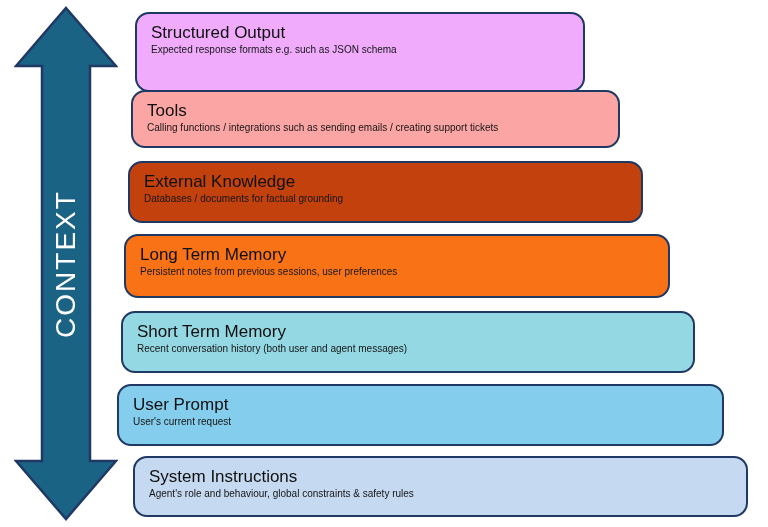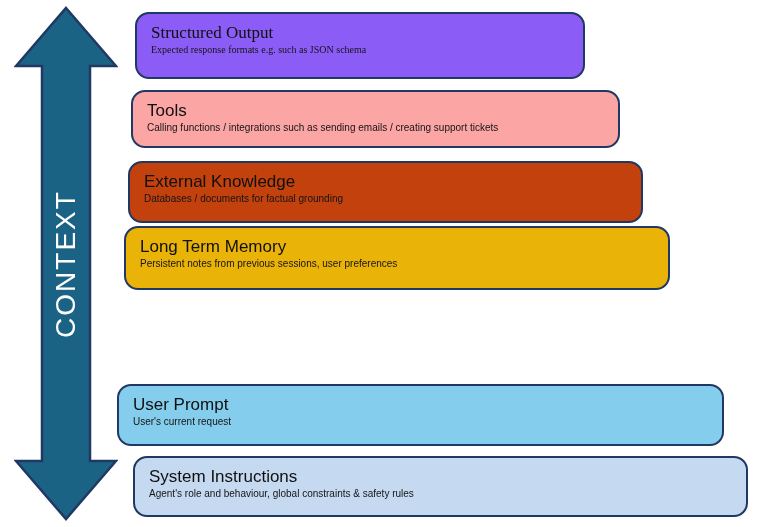--- a/index.html
+++ b/index.html
@@ -84,40 +84,44 @@
 
   <div class="arrow-wrap">
     <svg viewBox="0 0 104 515" xmlns="http://www.w3.org/2000/svg">
       <polygon points="52,2 102,60 76,60 76,455 102,455 52,513 2,455 28,455 28,60 2,60" fill="#1b6384" stroke="#1f3864" stroke-width="2.5" stroke-linejoin="miter"></polygon>
     </svg>
     <div class="arrow-label">
       <span style="color: rgb(255, 255, 255);">CONTEXT</span>
     </div>
   </div>
 
-  <div class="band" style="left: 135px; top: 12px; width: 450px; height: 67px; background: #8b5cf6; border-color: rgb(31, 56, 100); font-family: Liberation Serif, serif;">
+  <div class="band" style="left: 135px; top: 12px; width: 450px; height: 80px; background: #f0abfc; border-color: rgb(31, 56, 100);">
     <p class="band-title">Structured Output</p>
     <p class="band-desc">Expected response formats e.g. such as JSON schema</p>
   </div>
 
   <div class="band" style="left: 131px; top: 90px; width: 489px; height: 58px; background: #fca5a5; border-color: rgb(31, 56, 100);">
     <p class="band-title">Tools</p>
     <p class="band-desc">Calling functions / integrations such as sending emails / creating support tickets</p>
   </div>
 
   <div class="band" style="left: 128px; top: 161px; width: 515px; height: 62px; background: #c2410c; border-color: rgb(31, 56, 100);">
     <p class="band-title">External Knowledge</p>
     <p class="band-desc">Databases / documents for factual grounding</p>
   </div>
 
-  <div class="band" style="left: 124px; top: 226px; width: 546px; height: 64px; background: #eab308; border-color: rgb(31, 56, 100);">
+  <div class="band" style="left: 124px; top: 234px; width: 546px; height: 64px; background: #f97316; border-color: rgb(31, 56, 100);">
     <p class="band-title">Long Term Memory</p>
     <p class="band-desc">Persistent notes from previous sessions, user preferences</p>
   </div>
 
+  <div class="band" style="left: 121px; top: 311px; width: 574px; height: 62px; background: rgb(148, 216, 228); border-color: rgb(31, 56, 100);">
+    <p class="band-title">Short Term Memory</p>
+    <p class="band-desc">Recent conversation history (both user and agent messages)</p>
+  </div>
 
   <div class="band" style="left: 133px; top: 456px; width: 615px; height: 61px; background: rgb(197, 217, 241); border-color: rgb(31, 56, 100);">
     <p class="band-title">System Instructions</p>
     <p class="band-desc">Agent's role and behaviour, global constraints &amp; safety rules</p>
   </div>
 
   <div class="band" style="left: 117px; top: 384px; width: 607px; height: 62px; background: rgb(133, 205, 236); border-color: rgb(31, 56, 100);">
     <p class="band-title">User Prompt</p>
     <p class="band-desc">User's current request</p>
   </div>

